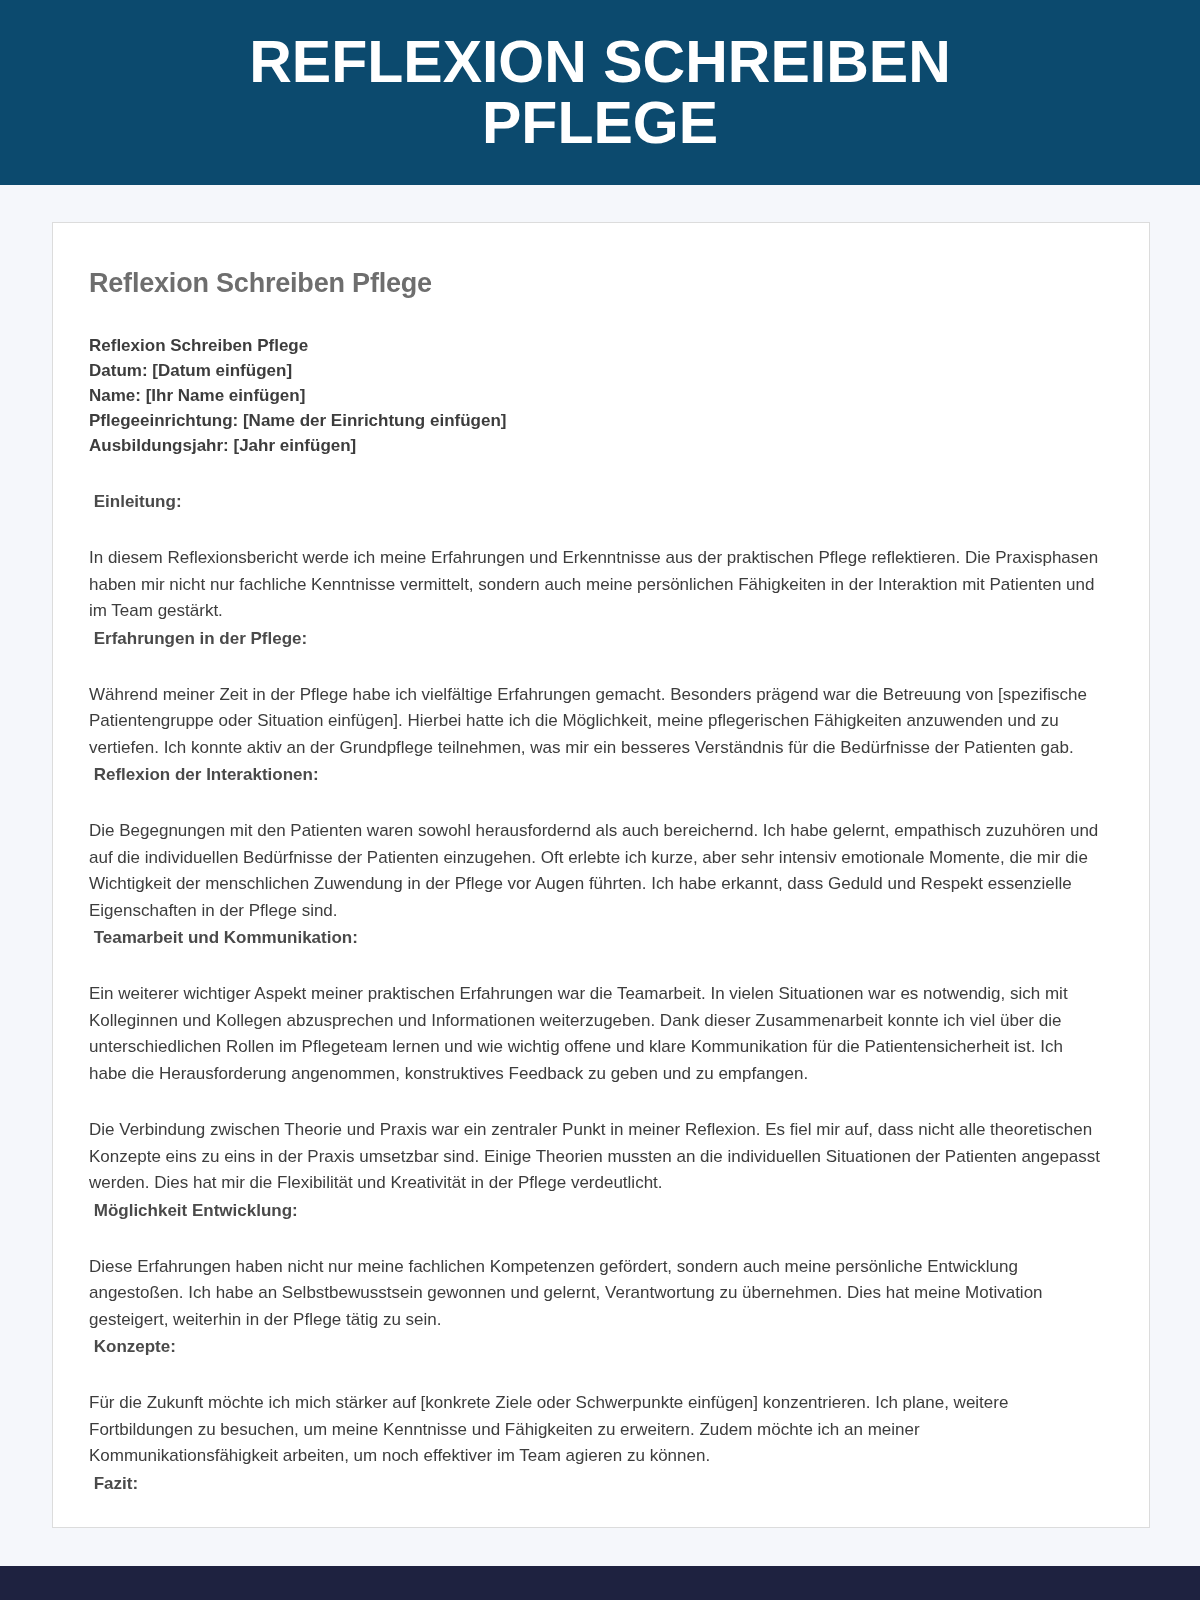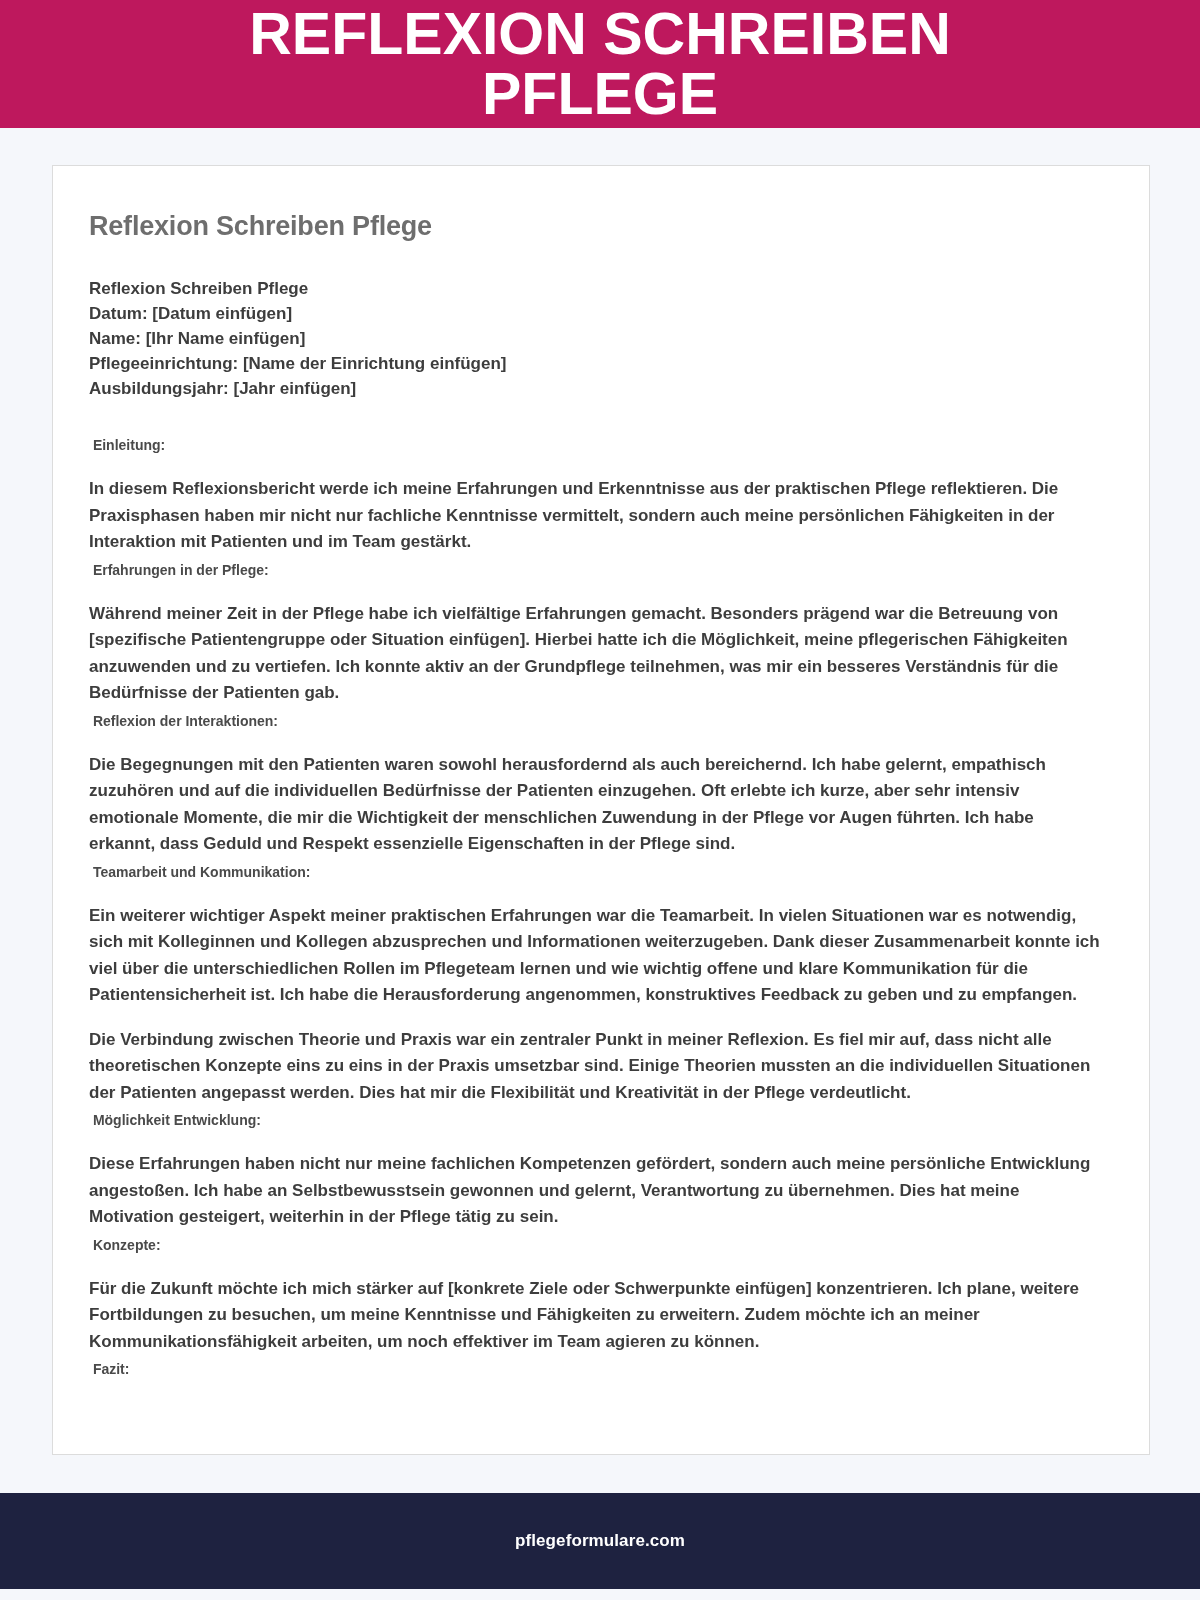--- a/index.html
+++ b/index.html
@@ -11,22 +11,22 @@
   body {
     width: 1200px;
     min-height: 1600px;
     background: #f5f7fb;
     font-family: "Liberation Sans", sans-serif;
     -webkit-font-smoothing: antialiased;
   }
 
   
   .banner {
-    background: #be185d;
-    height: 128px;
+    background: #0c4a6e;
+    height: 185px;
     display: flex;
     align-items: center;
     justify-content: center;
     padding: 0 40px;
   }
   .banner-title {
     color: #ffffff;
     font-family: "Liberation Sans", sans-serif;
     font-weight: bold;
     font-size: 59px;
@@ -69,34 +69,34 @@
     font-family: "Liberation Sans", sans-serif;
     font-size: 17px;
     font-weight: bold;
     line-height: 25px;
     white-space: pre-line;
   }
 
   .section-heading {
     color: #4a4a4a;
     font-family: "Liberation Sans", sans-serif;
-    font-size: 14px;
+    font-size: 17px;
     font-weight: bold;
     line-height: 26px;
     margin: 0;
     white-space: pre;
   }
 
   .para {
     color: #3d3d3d;
     font-family: "Liberation Sans", sans-serif;
     font-size: 17px;
-    font-weight: bold;
+    font-weight: normal;
     line-height: 26.5px;
-    margin: 18px 0 0 0;
+    margin: 30px 0 0 0;
     text-align: left;
   }
   .para + .section-heading {
     margin-top: 1px;
   }
   .meta-block + .section-heading {
     margin-top: 31px;
   }
 
   

